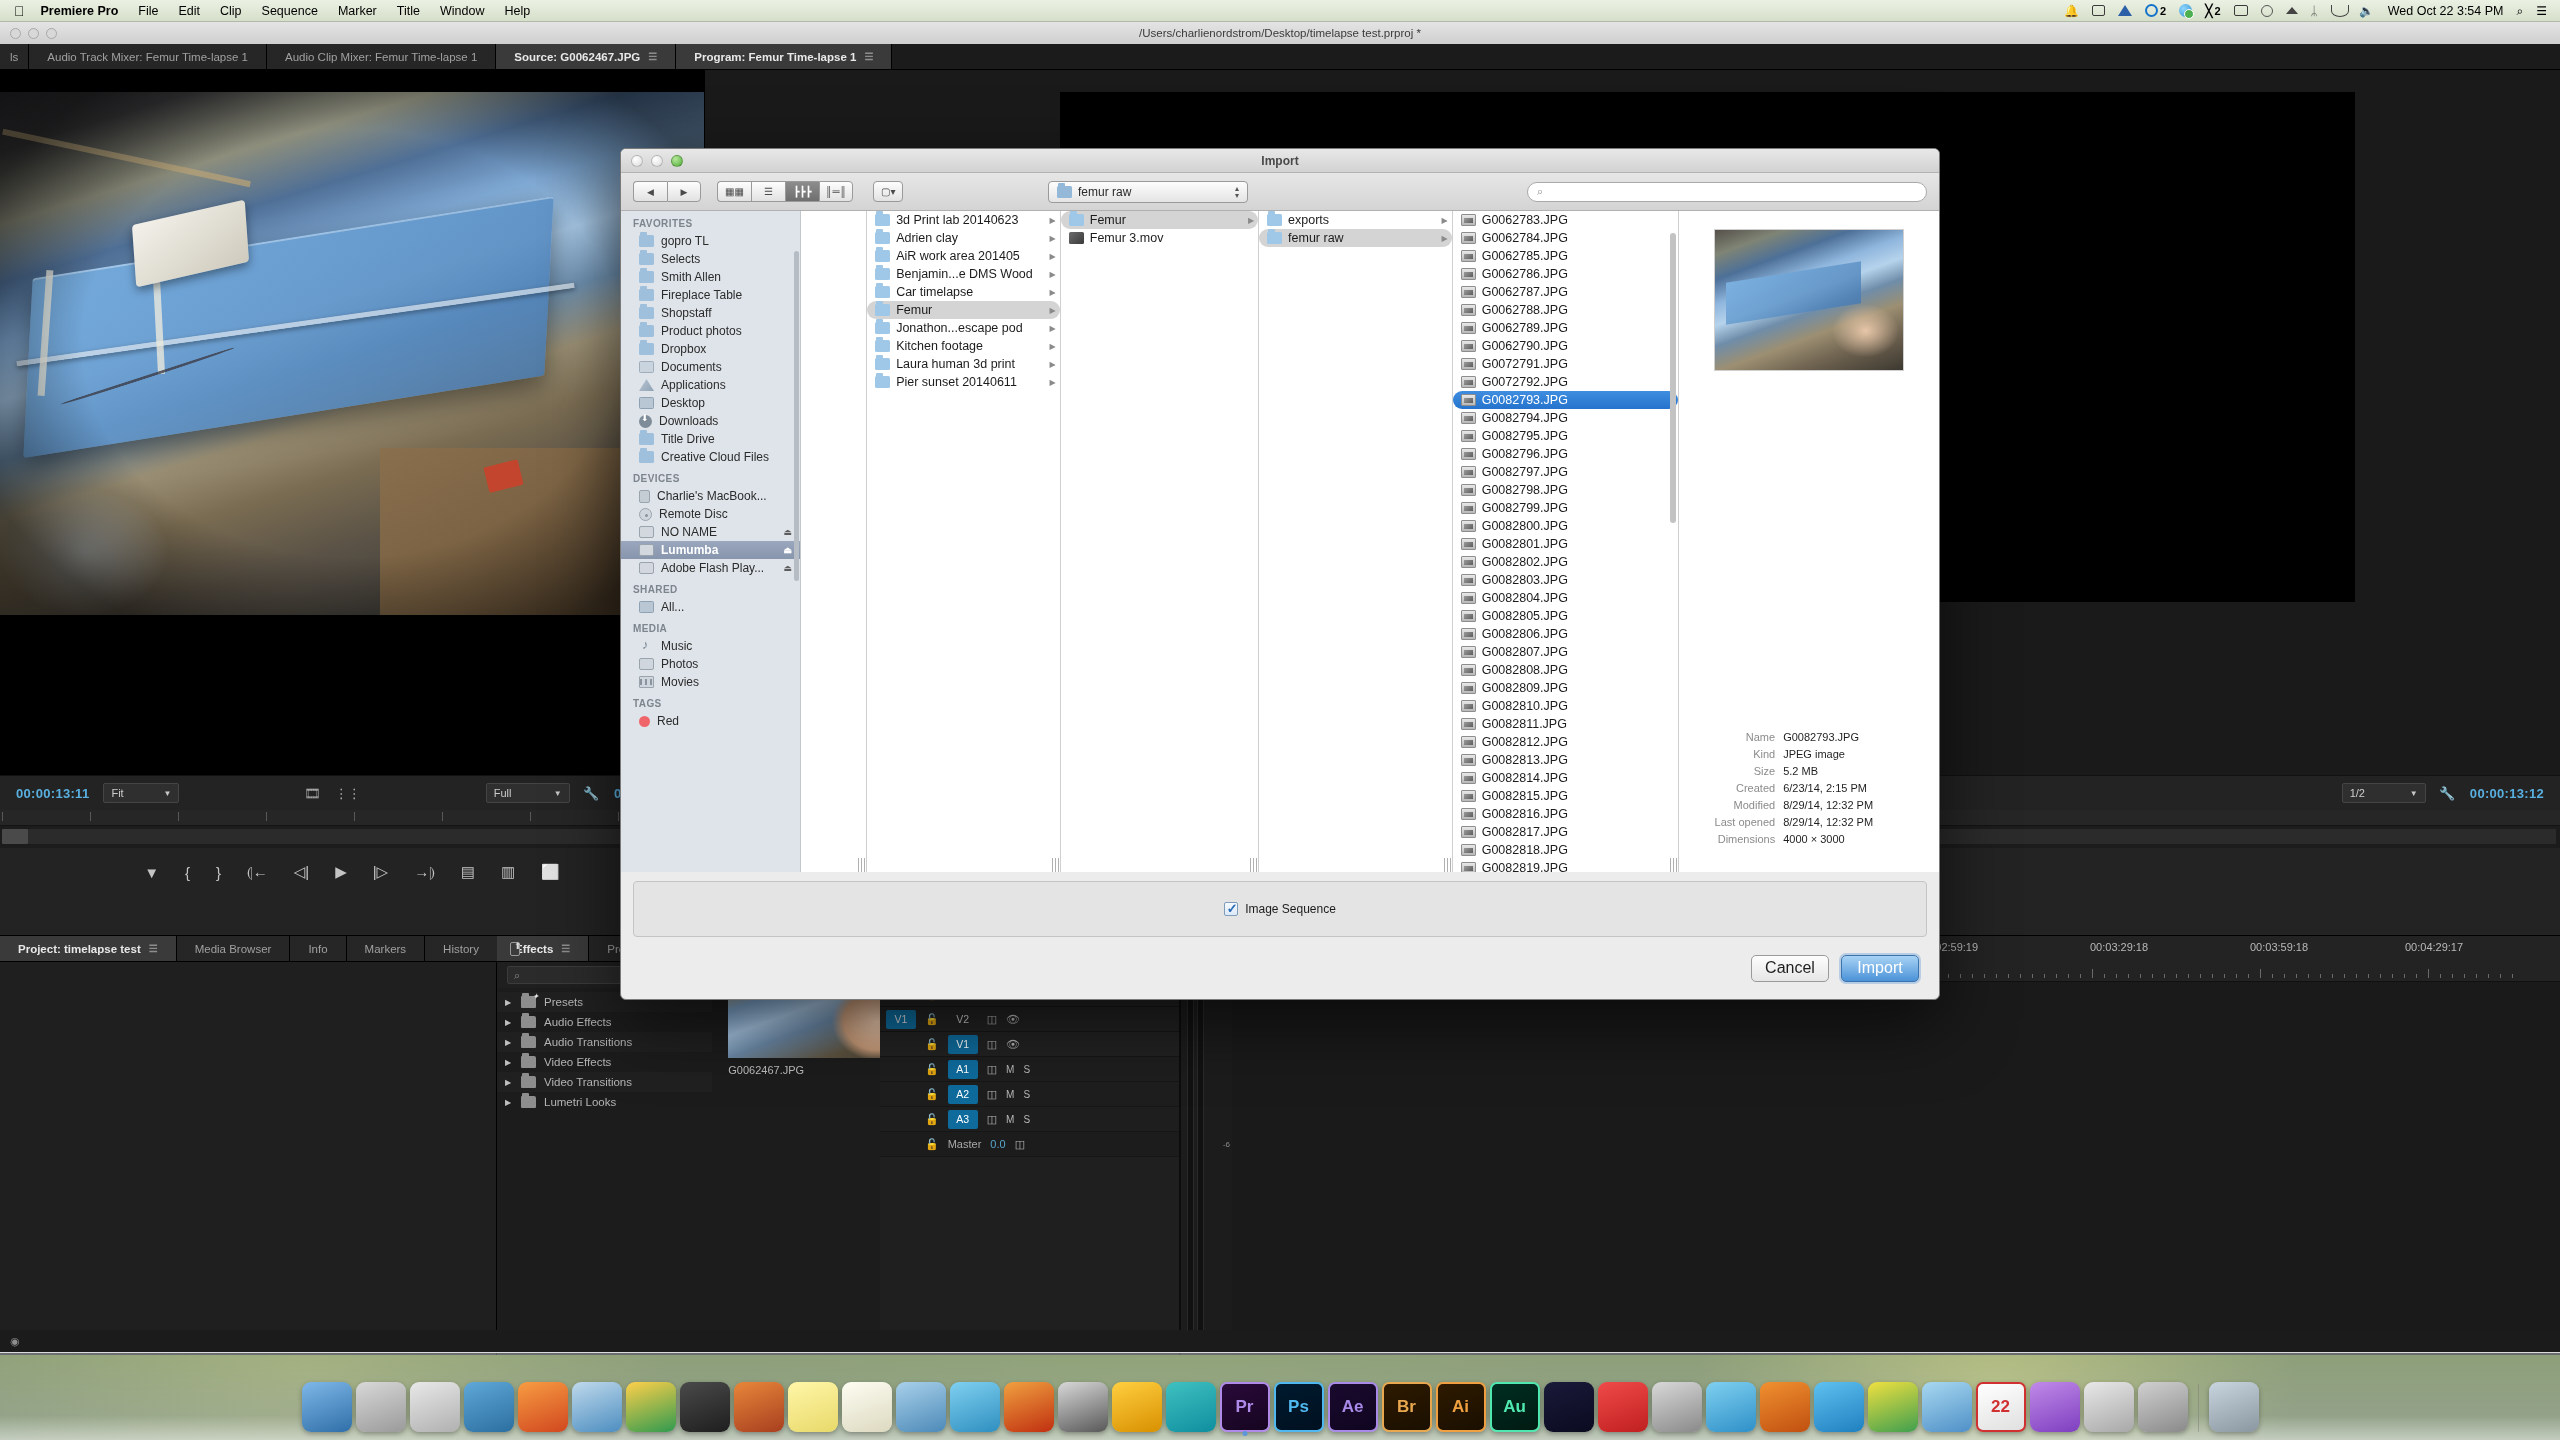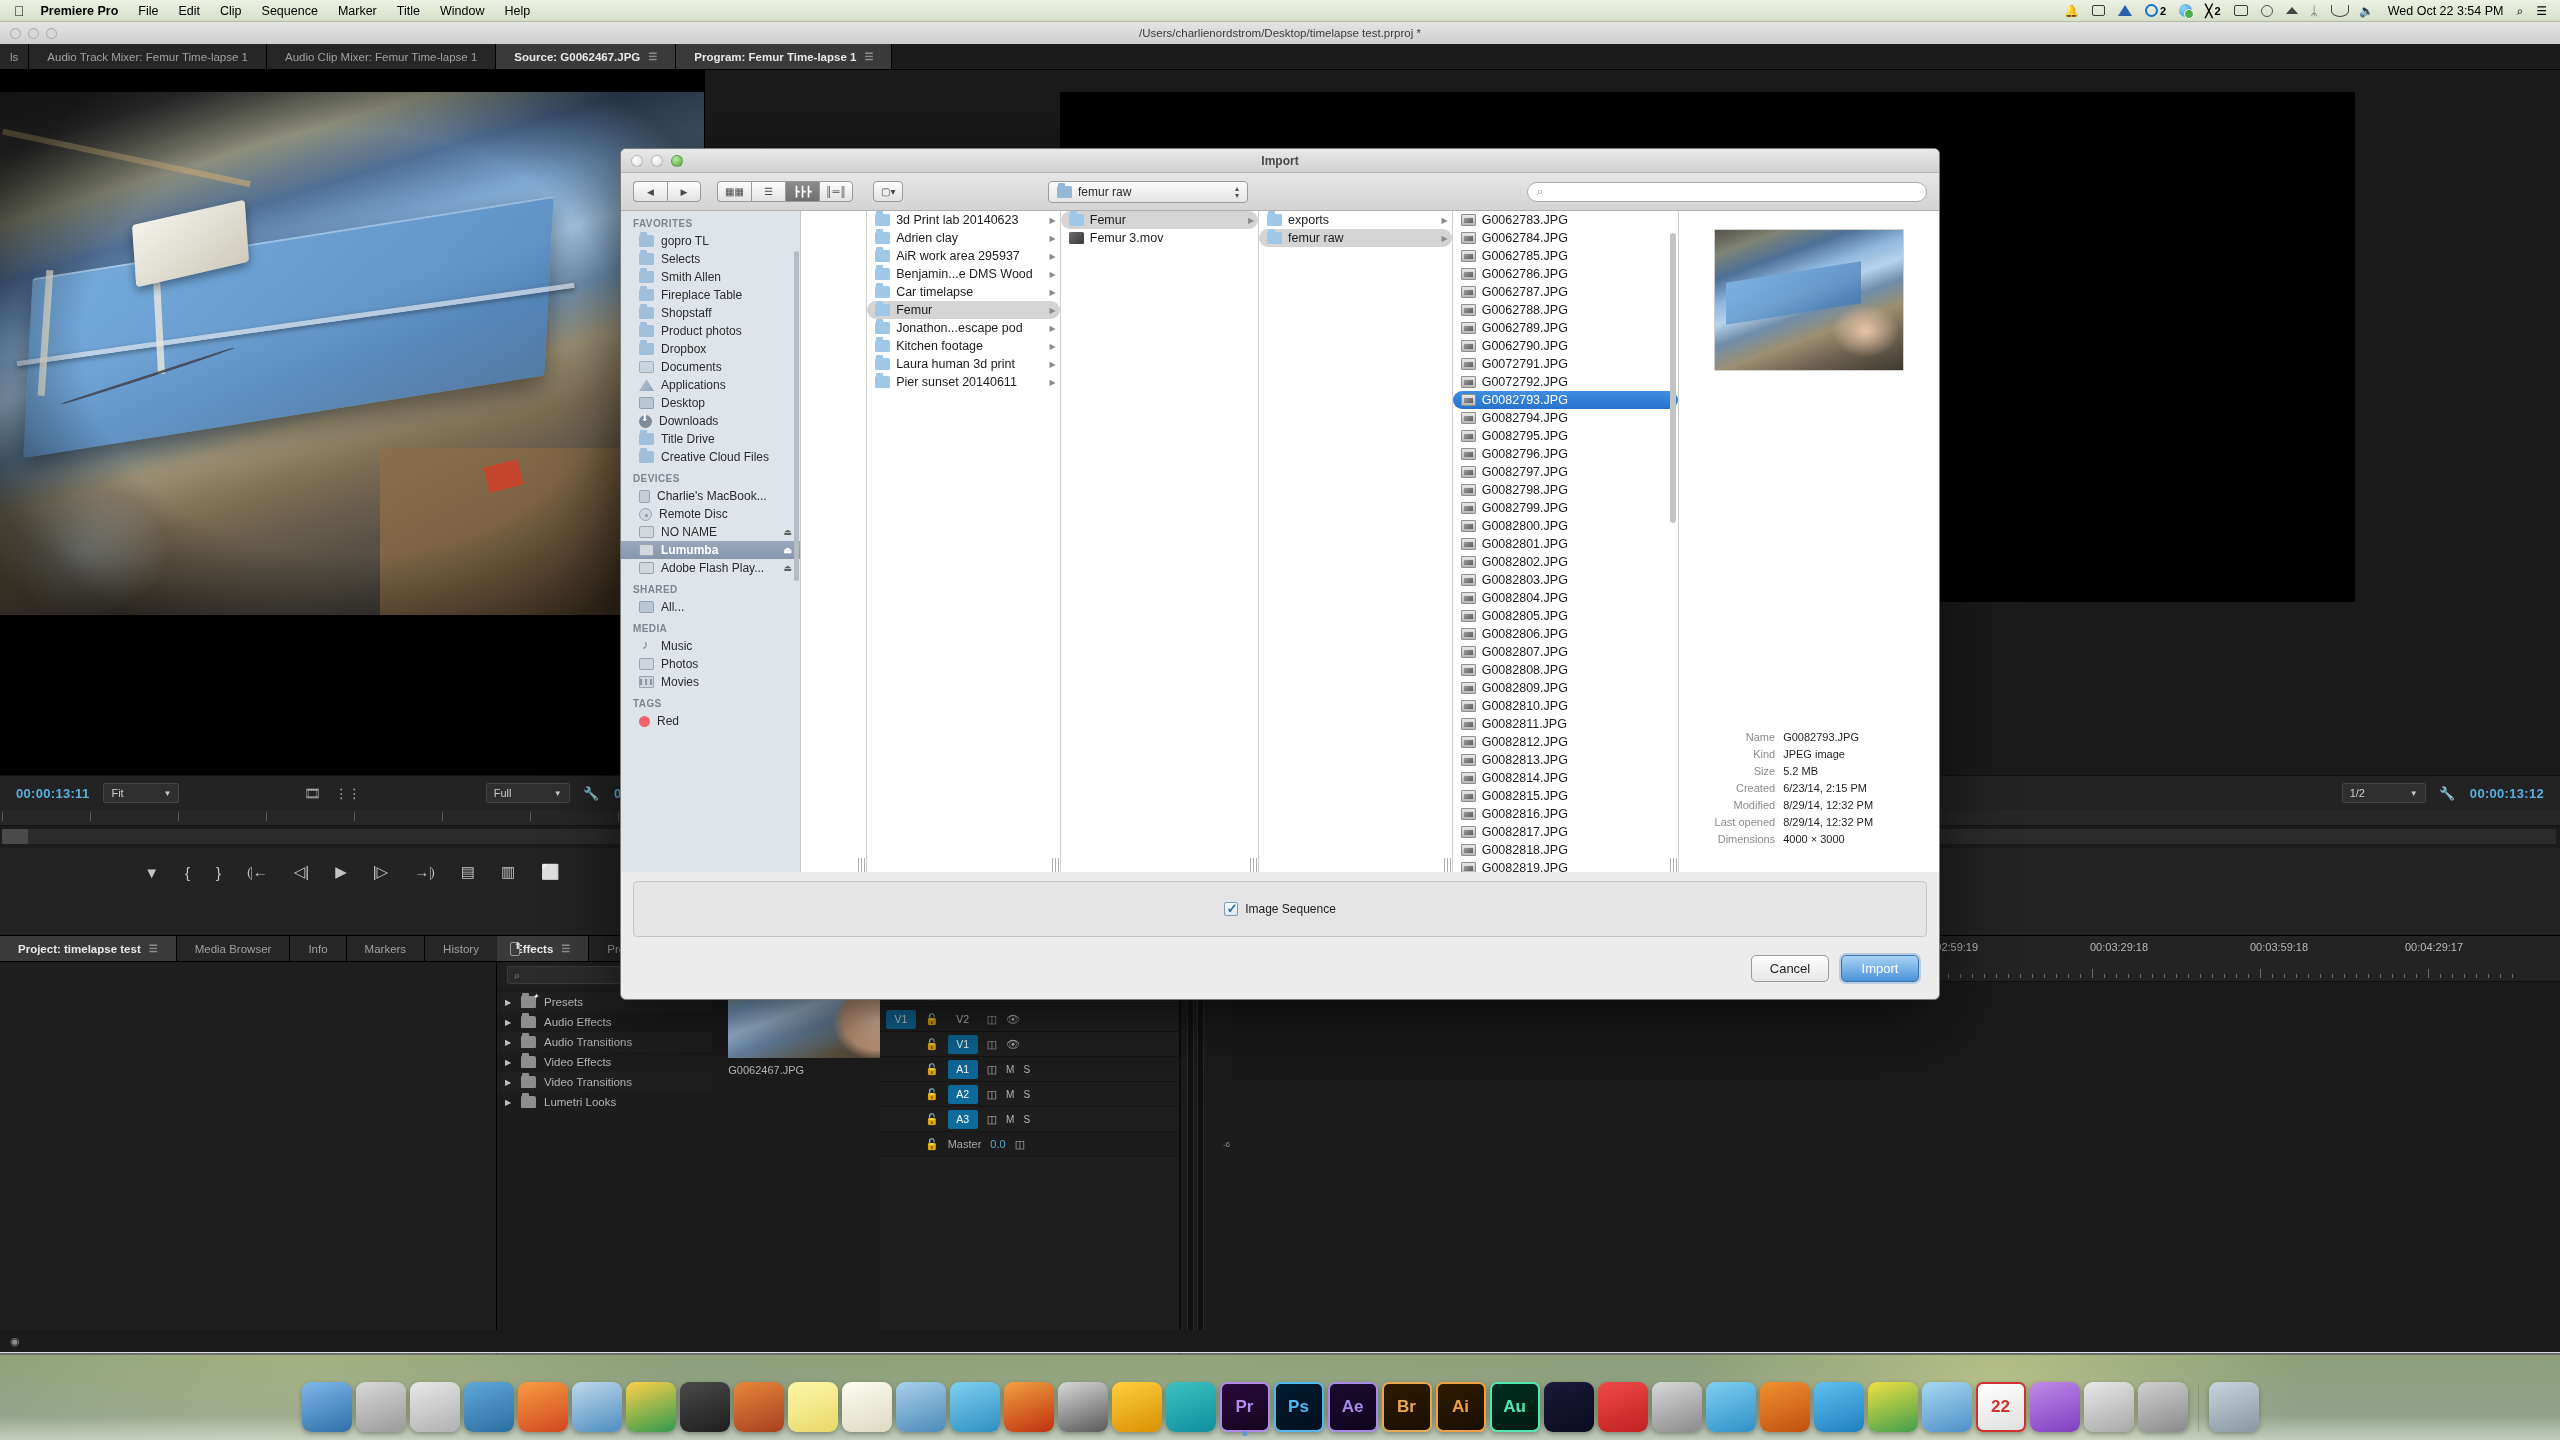--- a/index.html
+++ b/index.html
@@ -554,21 +554,21 @@
     width:14px; height:14px; background: linear-gradient(180deg,#f7fbff,#dce9f7);
     border:1px solid #7f9dbb; border-radius:2px; position:relative; flex:none;
   }
   .cbx:after{
     content:'✓'; position:absolute; left:1.5px; top:-2px; font-size:13px; color:#2b6db4; font-weight:bold;
   }
   .dlg-actions {
     height: 62px; display:flex; align-items:center; justify-content:flex-end; gap:12px; padding: 0 20px;
   }
   .btn {
-    min-width: 78px; height: 27px; border-radius:5px; font-size:13px; cursor:pointer;
+    min-width: 78px; height: 27px; border-radius:5px; font-size:16px; cursor:pointer;
     background: linear-gradient(180deg,#fdfdfd,#e6e6e6);
     border:1px solid #9a9a9a; color:#1f1f1f;
   }
   .btn.primary {
     background: linear-gradient(180deg,#a8d3f5,#4b92d8);
     border:1px solid #3b74ad; color:#fff;
     box-shadow: 0 0 0 2px rgba(90,150,215,0.35);
   }
 
   
@@ -1193,21 +1193,21 @@
               <span>3d Print lab 20140623</span>
               <span class="chev">▶</span>
             </div>
             <div class="crow">
               <span class="fico folder"></span>
               <span>Adrien clay</span>
               <span class="chev">▶</span>
             </div>
             <div class="crow">
               <span class="fico folder"></span>
-              <span>AiR work area 295937</span>
+              <span>AiR work area 201405</span>
               <span class="chev">▶</span>
             </div>
             <div class="crow">
               <span class="fico folder"></span>
               <span>Benjamin...e DMS Wood</span>
               <span class="chev">▶</span>
             </div>
             <div class="crow">
               <span class="fico folder"></span>
               <span>Car timelapse</span>

